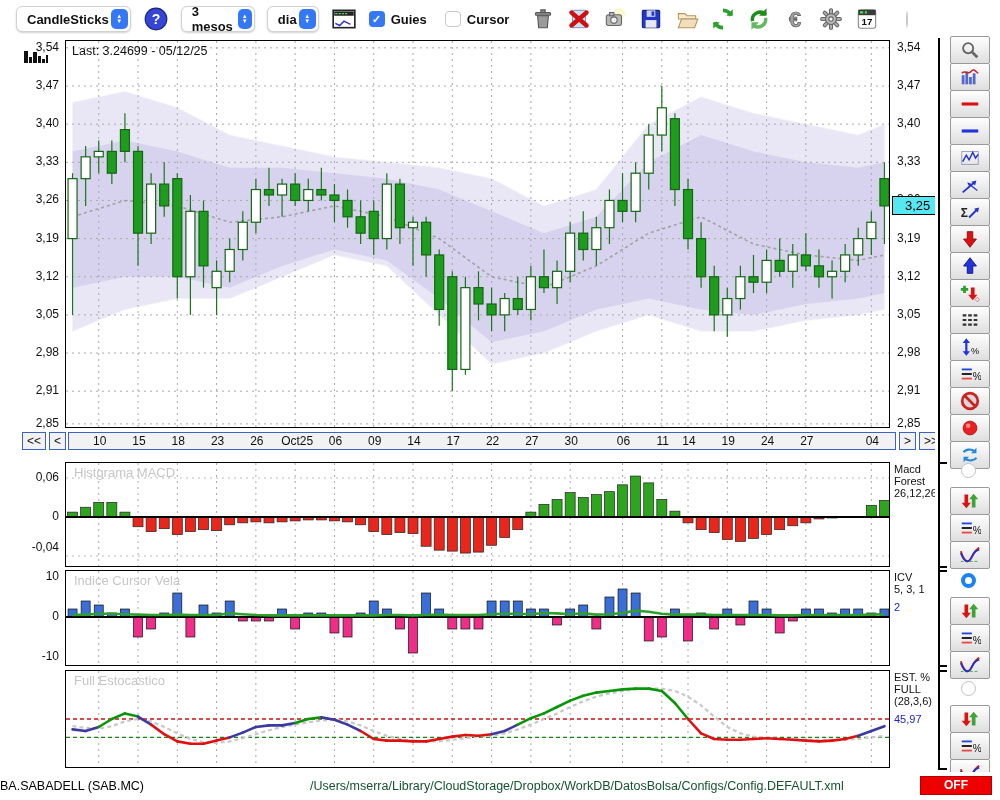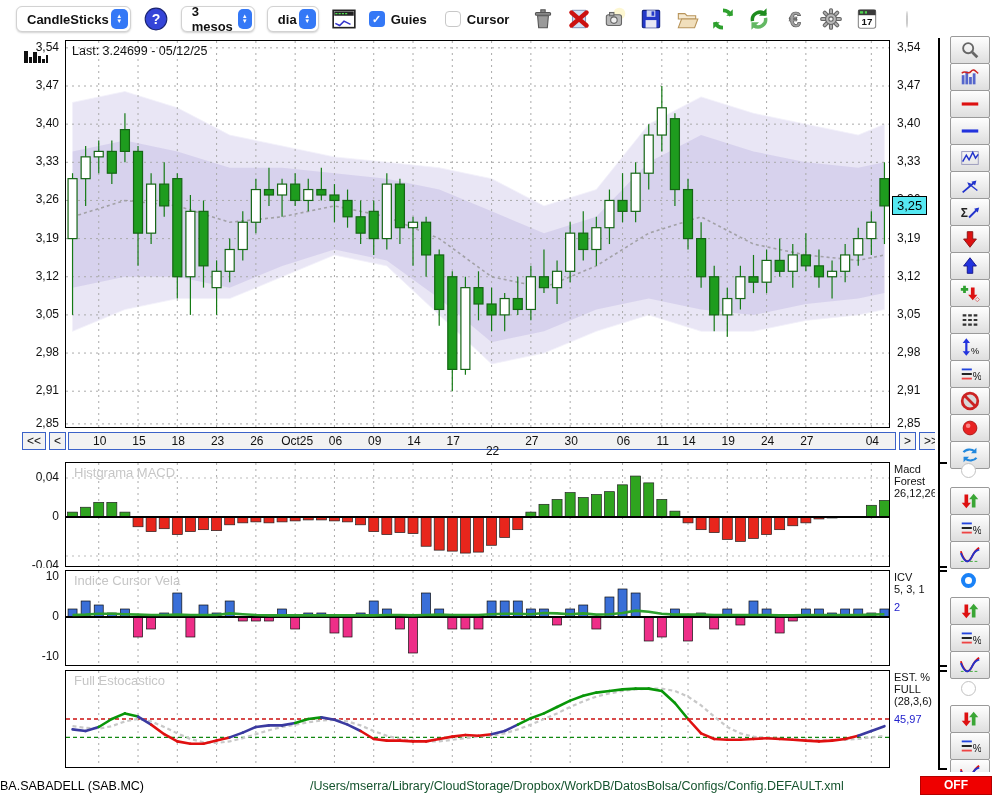--- a/index.html
+++ b/index.html
@@ -24,21 +24,21 @@
   
   .panel{position:absolute;left:20px;width:915px;overflow:hidden;}
   .axis-col{position:absolute;top:0;width:43px;height:100%;font-size:12px;color:#111;}
   .axis-col div{position:absolute;right:4px;}
   .axis-col.rt div{left:5px;right:auto;}
   .plot{position:absolute;left:45px;top:0;background:#fff;border:1.5px solid #000;box-sizing:border-box;}
   .panel-title{position:absolute;left:54px;top:3px;font-size:13px;color:#c6c6c6;z-index:3;}
   .right-text{position:absolute;left:874px;top:1px;font-size:11px;line-height:12px;color:#111;}
   .right-text .blue{color:#2222cc;margin-top:6px;}
   .price-tag{position:absolute;left:872px;background:#55e8f2;border:1px solid #000;
-    font-size:13px;padding:1px 4px;color:#000;}
+    font-size:13px;padding:1px 12px;color:#000;}
   .last-label{position:absolute;left:52px;top:4px;font-size:12.5px;color:#111;z-index:3;}
   .hist-mini{position:absolute;left:3px;top:8px;}
   
   .scroll-row{position:absolute;left:0;top:392px;height:20px;width:915px;font-size:12px;}
   .nav-btn{position:absolute;top:0;height:18px;background:#f2f2f2;border:1px solid #3b62c8;
     box-sizing:border-box;text-align:center;line-height:17px;color:#111;}
   .tick-strip{position:absolute;left:48px;top:0;width:828px;height:18px;background:#f2f2f2;
     border:1px solid #3b62c8;box-sizing:border-box;}
   .tick-strip div{position:absolute;top:1px;width:30px;text-align:center;color:#111;}
   
@@ -386,41 +386,41 @@
           <div style="left: 15.7375px;">10</div>
           <div style="left: 55.0225px;">15</div>
           <div style="left: 94.3075px;">18</div>
           <div style="left: 133.593px;">23</div>
           <div style="left: 172.877px;">26</div>
           <div style="left: 212.162px;">Oct25</div>
           <div style="left: 251.447px;">06</div>
           <div style="left: 290.733px;">09</div>
           <div style="left: 330.017px;">14</div>
           <div style="left: 369.303px;">17</div>
-          <div style="left: 408.587px; margin-top: 10px;">22</div>
+          <div style="left: 408.587px;">22</div>
           <div style="left: 447.873px;">27</div>
           <div style="left: 487.158px;">30</div>
           <div style="left: 539.538px;">06</div>
           <div style="left: 578.822px;">11</div>
           <div style="left: 605.013px;">14</div>
           <div style="left: 644.298px;">19</div>
           <div style="left: 683.582px;">24</div>
           <div style="left: 722.867px;">27</div>
           <div style="left: 788.342px;">04</div>
         </div>
       <div class="nav-btn" style="left:879px;width:17px">&gt;</div>
       <div class="nav-btn" style="left:899px;width:24px">&gt;&gt;</div>
     </div>
   </div>
 
   <div class="panel" style="top:462px;height:106px">
     <div class="axis-col" id="macd-left" style="left:0">
-        <div style="top: 8px;">0,04</div>
+        <div style="top: 8px;">0,06</div>
         <div style="top: 47px;">0</div>
-        <div style="top: 96px;">-0,04</div>
+        <div style="top: 78px;">-0,04</div>
       </div>
     <svg class="plot" id="macd-svg" width="825" height="105">
         <line x1="32.737500000000004" x2="32.737500000000004" y1="0" y2="105" stroke="#aaa" stroke-width="1" stroke-dasharray="2 4"></line>
         <line x1="72.02250000000001" x2="72.02250000000001" y1="0" y2="105" stroke="#aaa" stroke-width="1" stroke-dasharray="2 4"></line>
         <line x1="111.3075" x2="111.3075" y1="0" y2="105" stroke="#aaa" stroke-width="1" stroke-dasharray="2 4"></line>
         <line x1="150.5925" x2="150.5925" y1="0" y2="105" stroke="#aaa" stroke-width="1" stroke-dasharray="2 4"></line>
         <line x1="189.8775" x2="189.8775" y1="0" y2="105" stroke="#aaa" stroke-width="1" stroke-dasharray="2 4"></line>
         <line x1="229.16250000000002" x2="229.16250000000002" y1="0" y2="105" stroke="#aaa" stroke-width="1" stroke-dasharray="2 4"></line>
         <line x1="268.4475" x2="268.4475" y1="0" y2="105" stroke="#aaa" stroke-width="1" stroke-dasharray="2 4"></line>
         <line x1="307.7325" x2="307.7325" y1="0" y2="105" stroke="#aaa" stroke-width="1" stroke-dasharray="2 4"></line>

